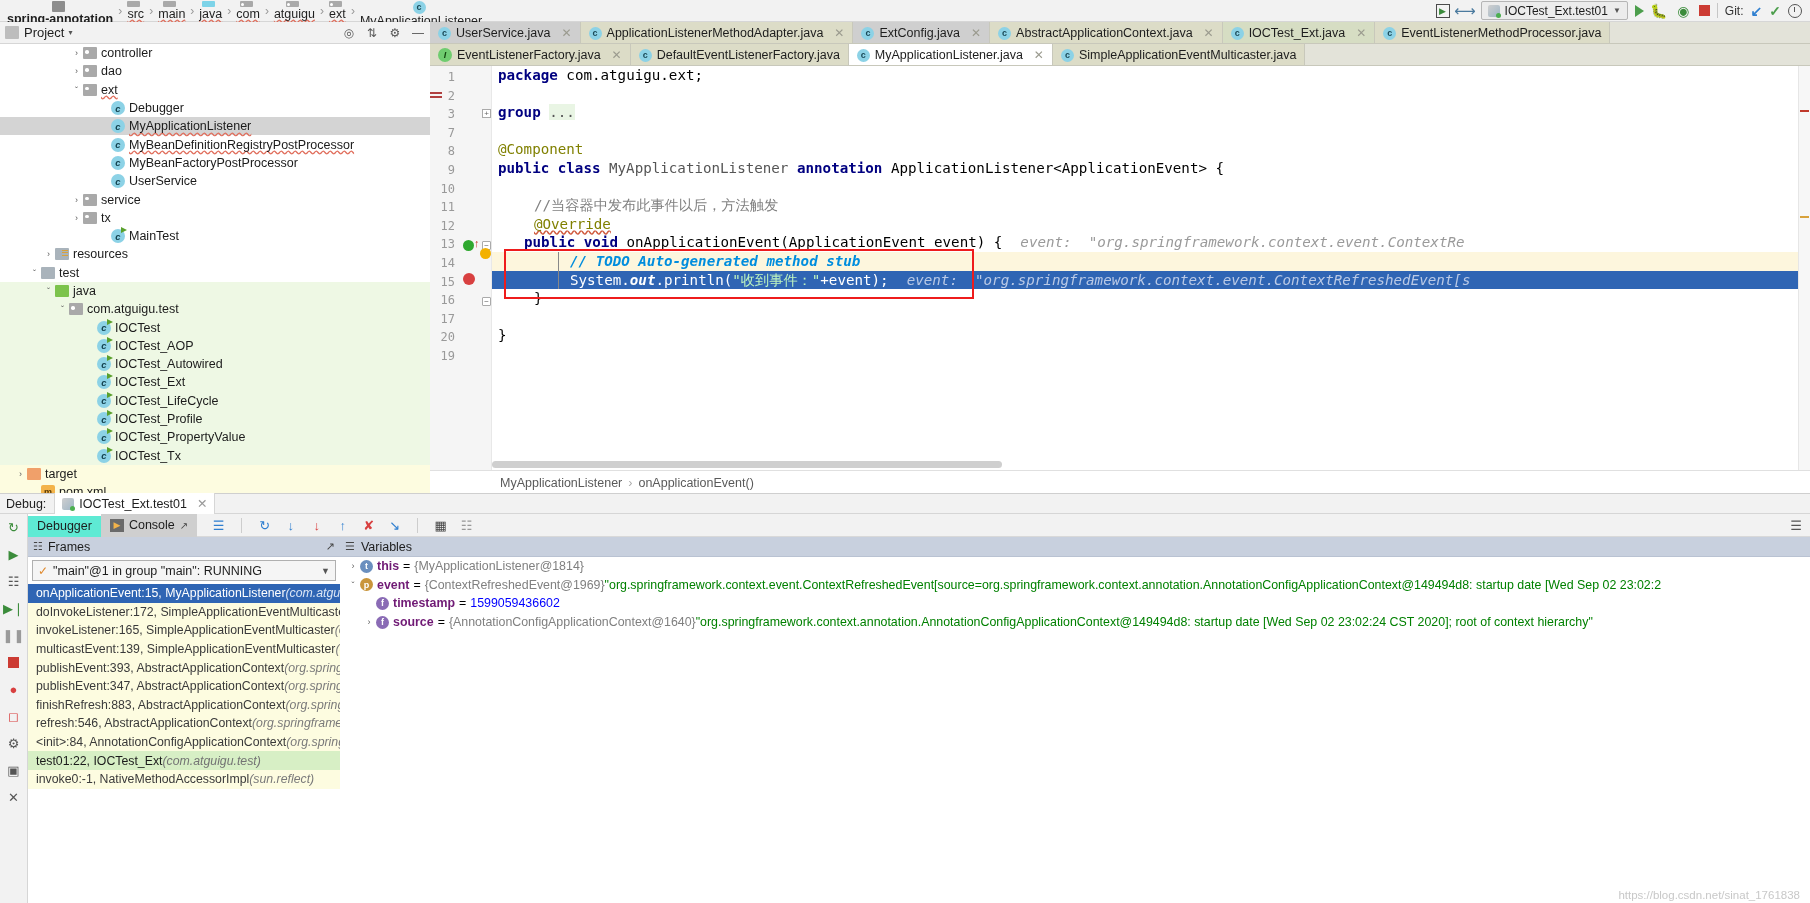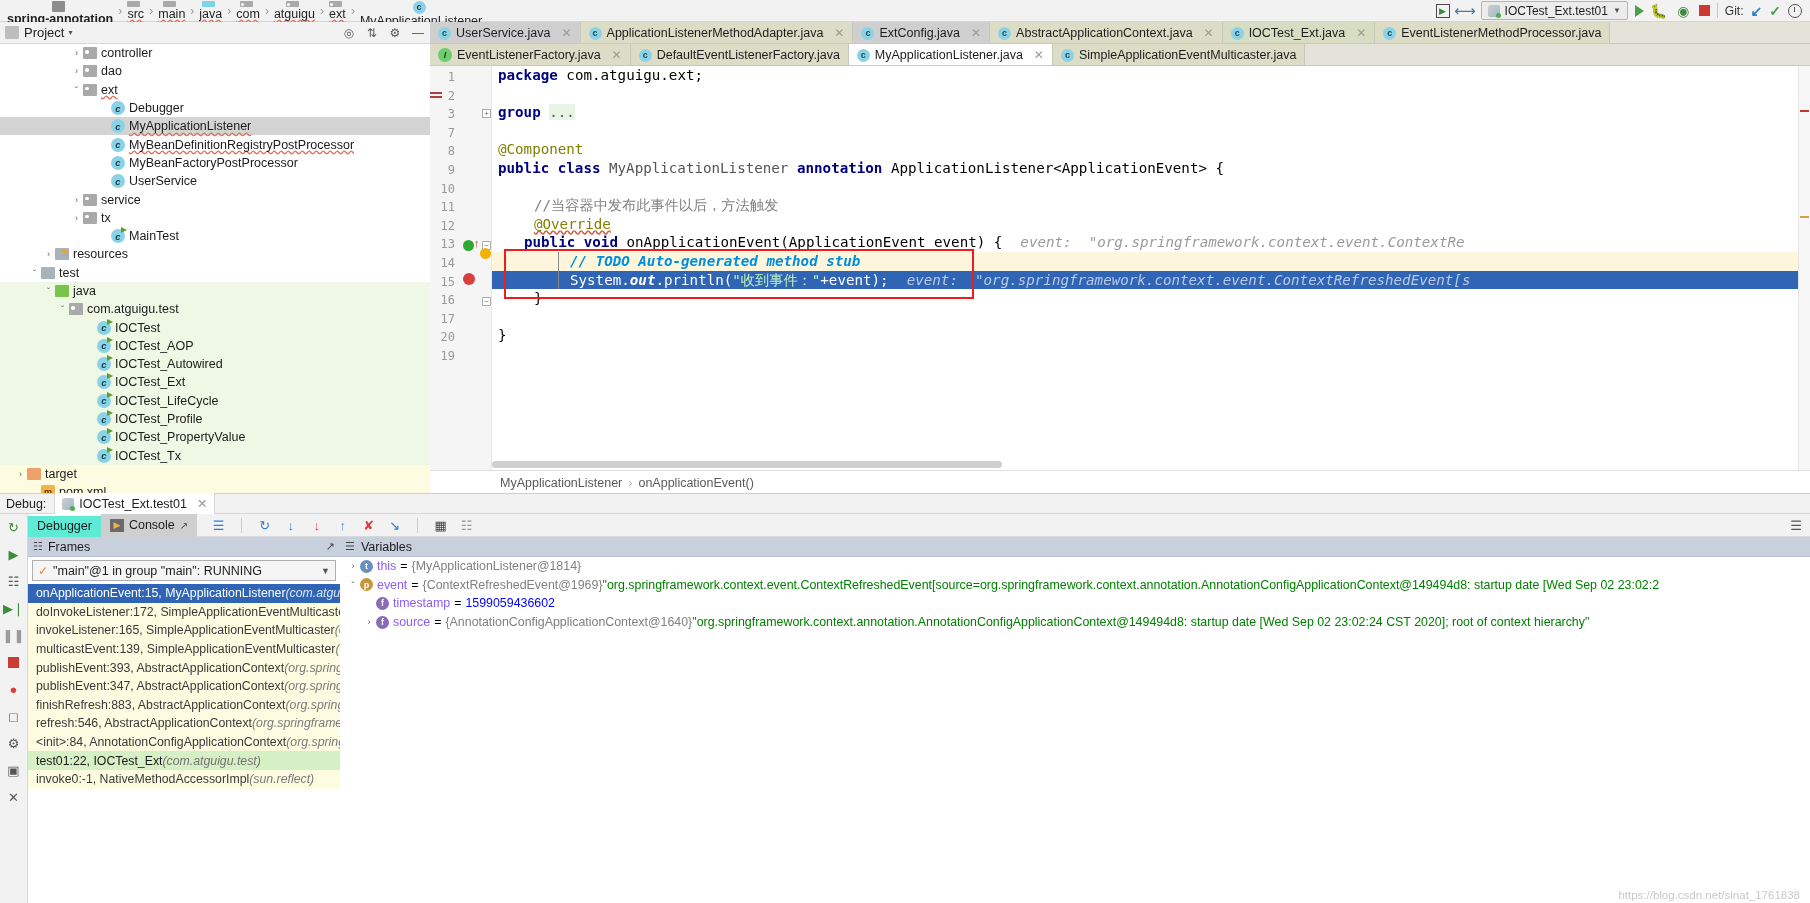--- a/index.html
+++ b/index.html
@@ -231,21 +231,21 @@
     font-size:12.5px; border-bottom:1px solid #b9c2d2;
   }
   .vrow { display:flex; align-items:center; height:18.6px; font-size:12.4px; white-space:nowrap; }
   .vrow .exp { width:14px; text-align:center; color:#606060; font-size:9px; flex:0 0 14px; }
   .vrow .exp.none { color:transparent; }
   .v-ic { width:13px;height:13px;border-radius:2px;font-size:9px;font-weight:bold;
           display:inline-flex;align-items:center;justify-content:center;margin-right:4px;flex:0 0 auto;}
   .v-ic.p { background:#c9953b; color:#fff; border-radius:50%; }
   .v-ic.f { background:#8a6bb5; color:#fff; border-radius:50%; }
   .v-ic.t { background:#6a8fbf; color:#fff; border-radius:50%; }
-  .vname { color:#8b5cf6; font-weight:normal; }
+  .vname { color:#701a75; font-weight:bold; }
   .veq { color:#000; margin:0 4px; }
   .vtype { color:#808080; }
   .vval { color:#008000; }
   .vnum { color:#0000ff; }
 
   .watermark {
     position:absolute; right:10px; bottom:2px; font-size:11.5px; color:#c8c8c8;
   }
 </style>
 </head>

